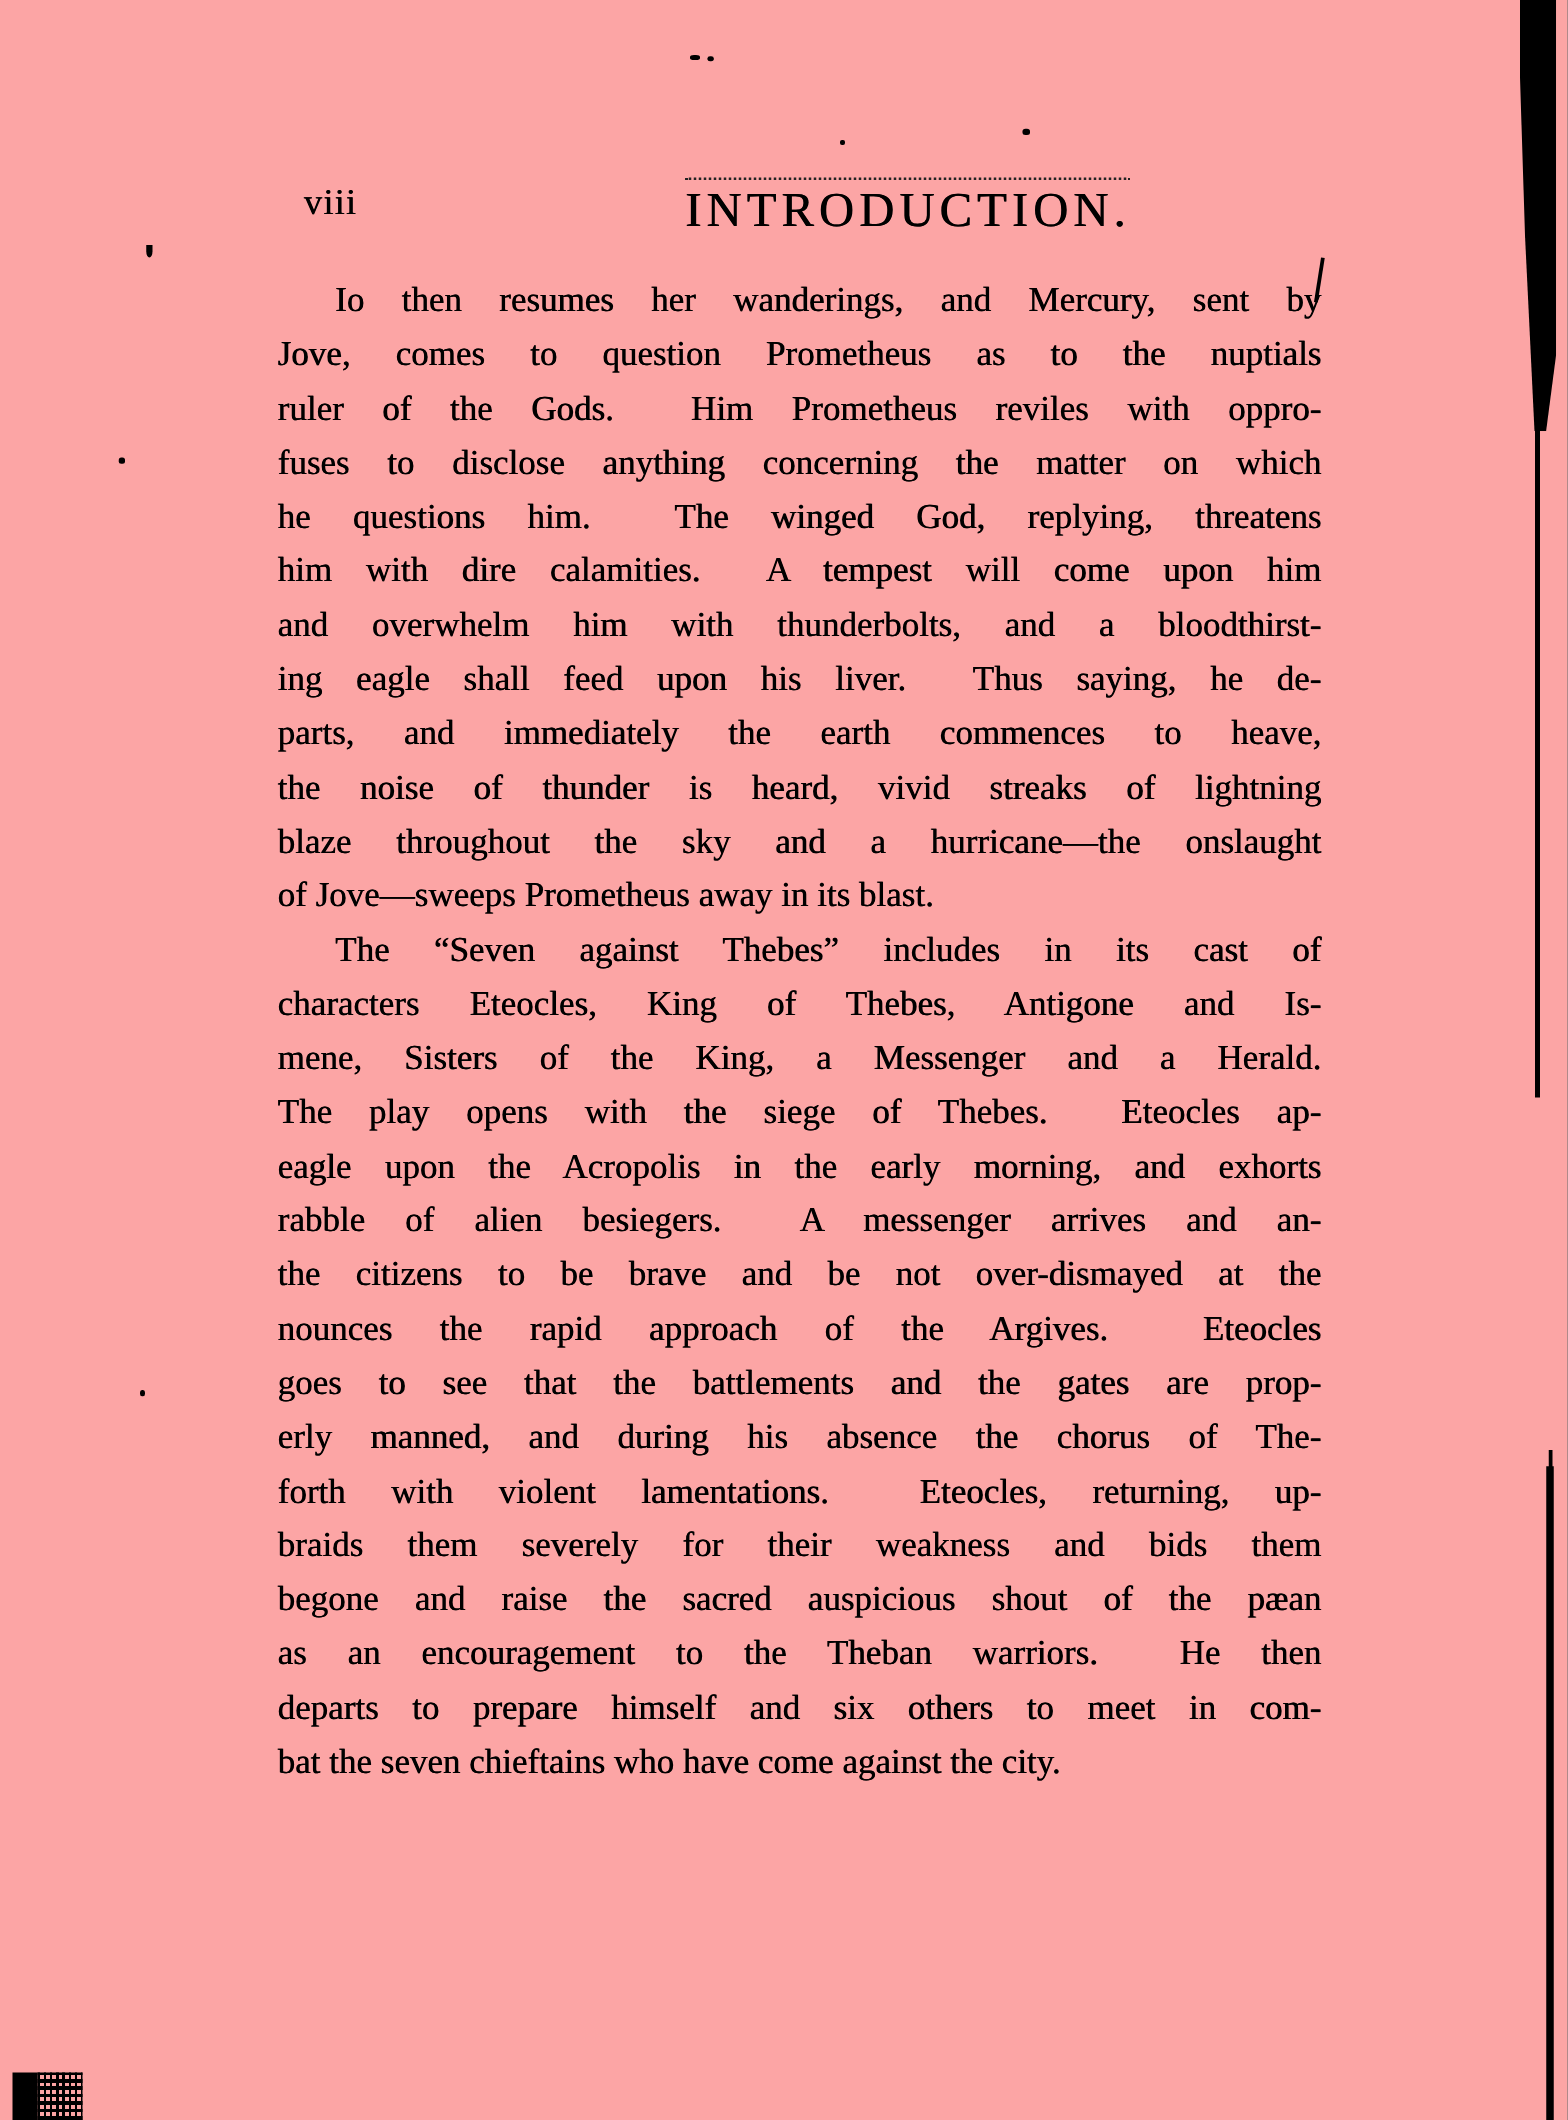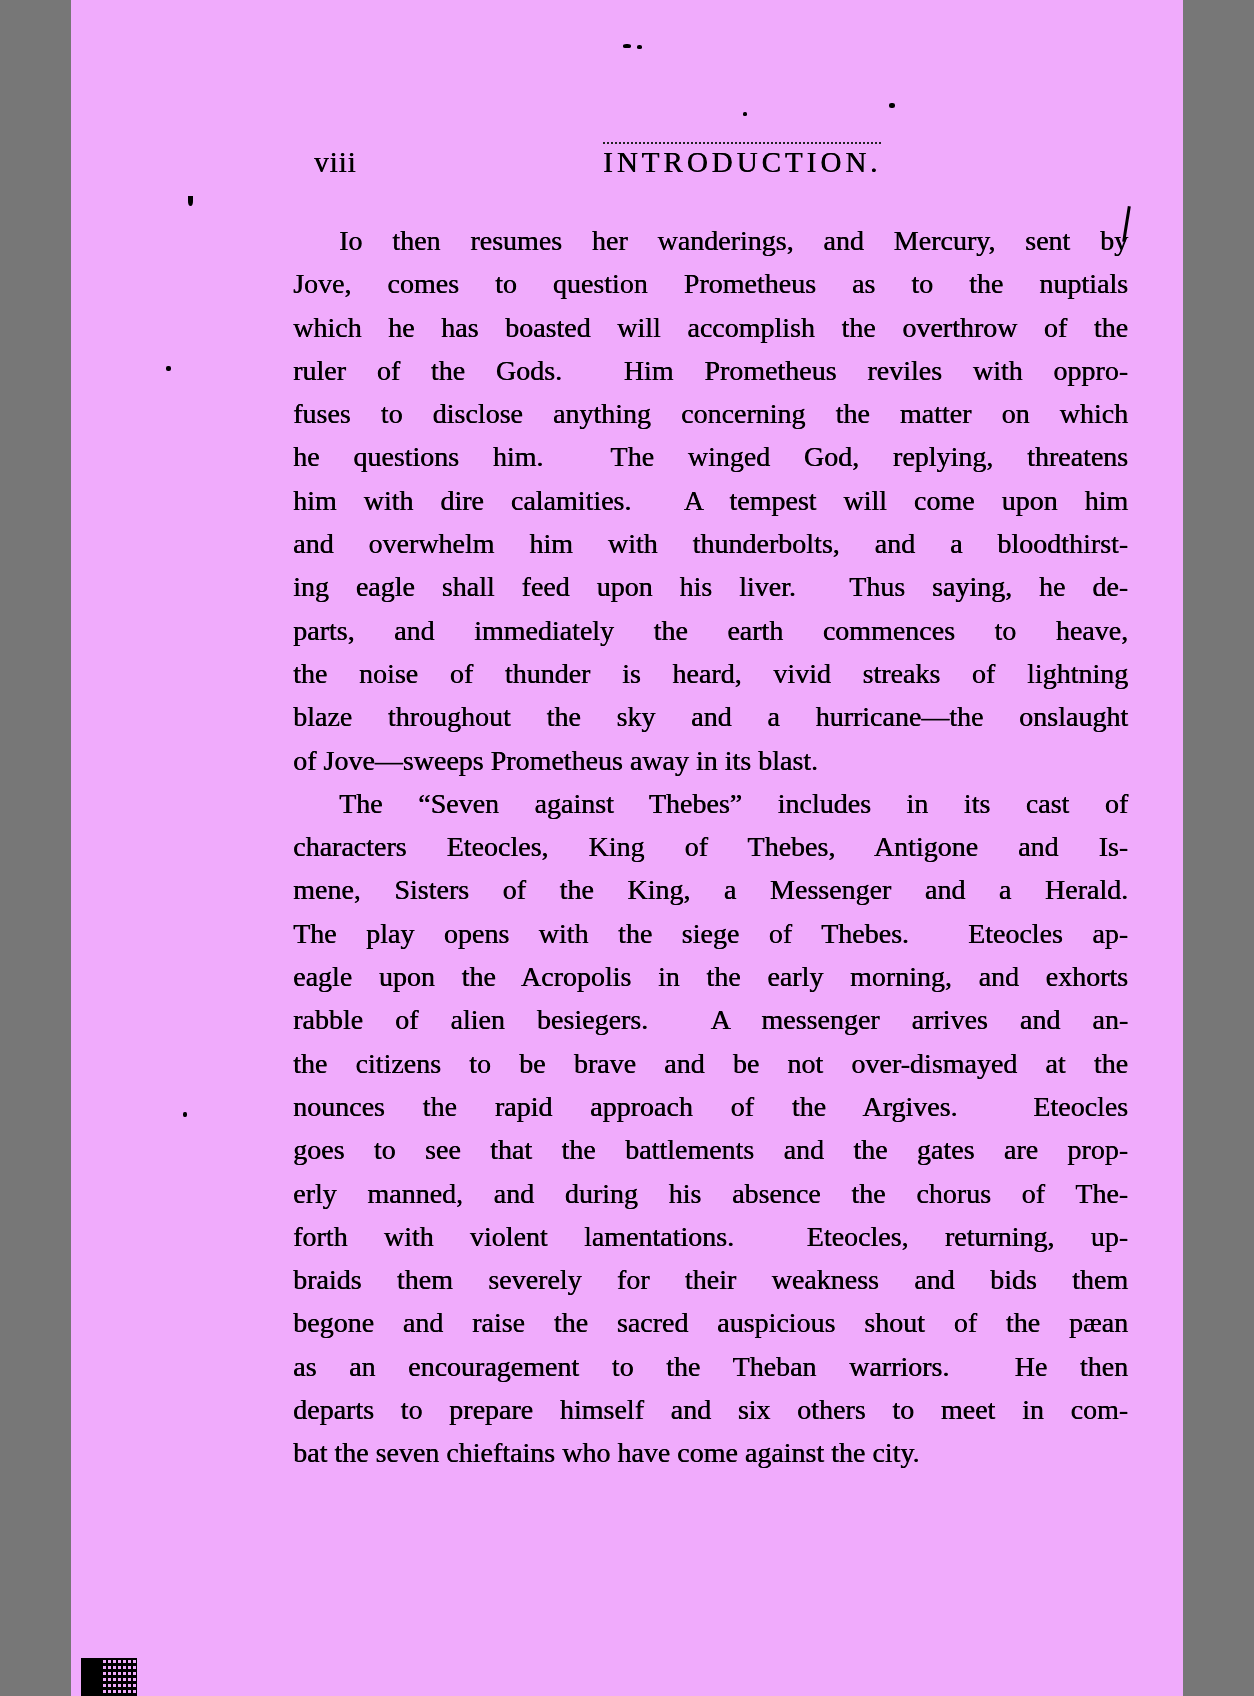--- a/index.html
+++ b/index.html
@@ -1,38 +1,38 @@
 <!DOCTYPE html>
 <html><head>
 <meta charset="utf-8">
 <style>
   html, body { margin: 0; padding: 0; background: #777; }
   .page {
     position: relative;
-    width: 1112px;
+    width: 1254px;
     height: 1696px;
-    background: #f0abfc;
+    background: #fca5a5;
     overflow: hidden;
     font-family: "Liberation Serif", "DejaVu Serif", serif;
     color: #000000;
     margin: 0 auto;
   }
   .page-number {
     position: absolute;
     left: 243px;
     top: 146px;
     font-size: 29px;
     letter-spacing: 1px;
     text-shadow: 0.4px 0 0 currentColor;
   }
   .header-title {
     position: absolute;
-    left: 532px;
+    left: 548px;
     top: 142px;
-    font-size: 29px;
+    font-size: 39px;
     letter-spacing: 4px;
     text-shadow: 0.5px 0 0 currentColor;
     border-top: 2px dotted #222;
     padding-top: 2px;
   }
   .body-block {
     position: absolute;
     left: 222px;
     top: 219px;
     width: 835px;
@@ -84,21 +84,20 @@
 
 <div class="page">
 
   <div class="page-number">viii</div>
   <div class="header-title">INTRODUCTION.</div>
 
   <div class="body-block">
       <div class="paragraph">
         <div class="line indent">Io then resumes her wanderings, and Mercury, sent by</div>
         <div class="line">Jove, comes to question Prometheus as to the nuptials</div>
-        <div class="line">which he has boasted will accomplish the overthrow of the</div>
         <div class="line">ruler of the Gods.&nbsp; Him Prometheus reviles with oppro-</div>
         <div class="line">fuses to disclose anything concerning the matter on which</div>
         <div class="line">he questions him.&nbsp; The winged God, replying, threatens</div>
         <div class="line">him with dire calamities.&nbsp; A tempest will come upon him</div>
         <div class="line">and overwhelm him with thunderbolts, and a bloodthirst-</div>
         <div class="line">ing eagle shall feed upon his liver.&nbsp; Thus saying, he de-</div>
         <div class="line">parts, and immediately the earth commences to heave,</div>
         <div class="line">the noise of thunder is heard, vivid streaks of lightning</div>
         <div class="line">blaze throughout the sky and a hurricane—the onslaught</div>
         <div class="line last">of Jove—sweeps Prometheus away in its blast.</div>

